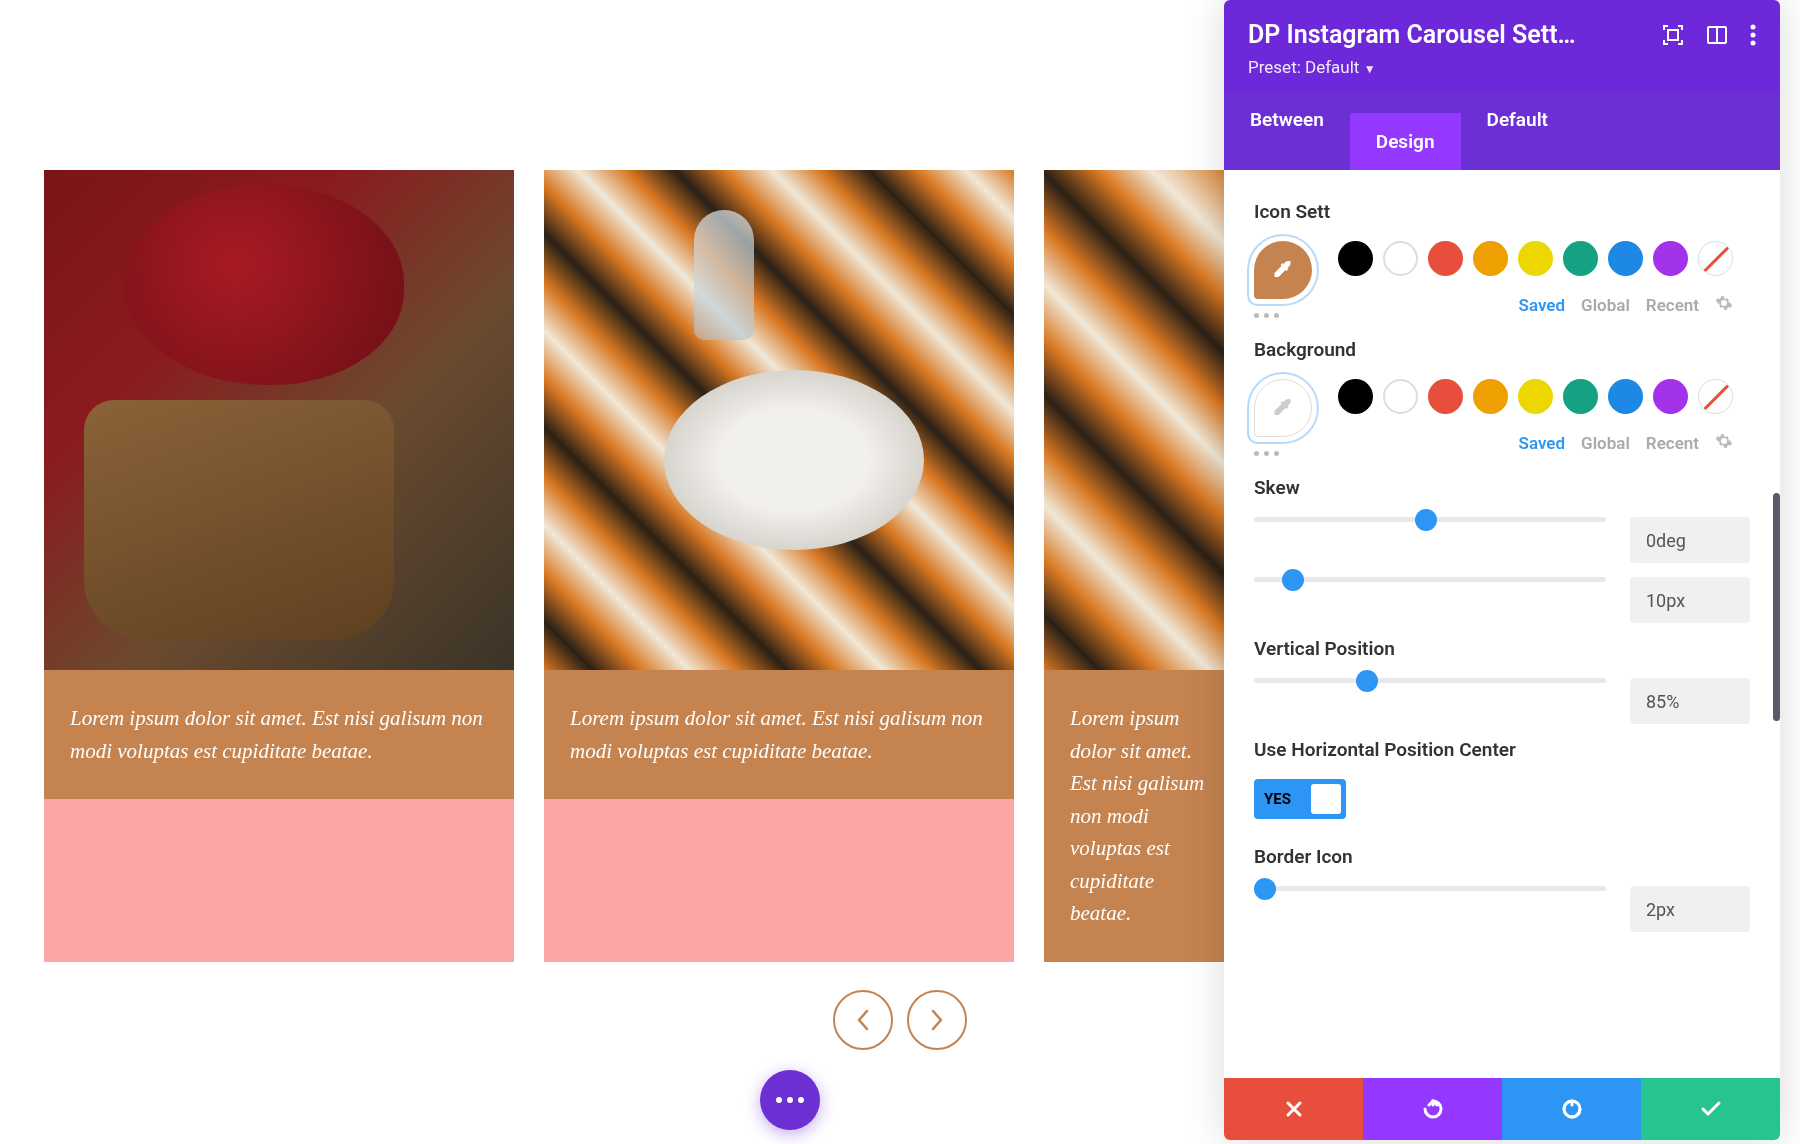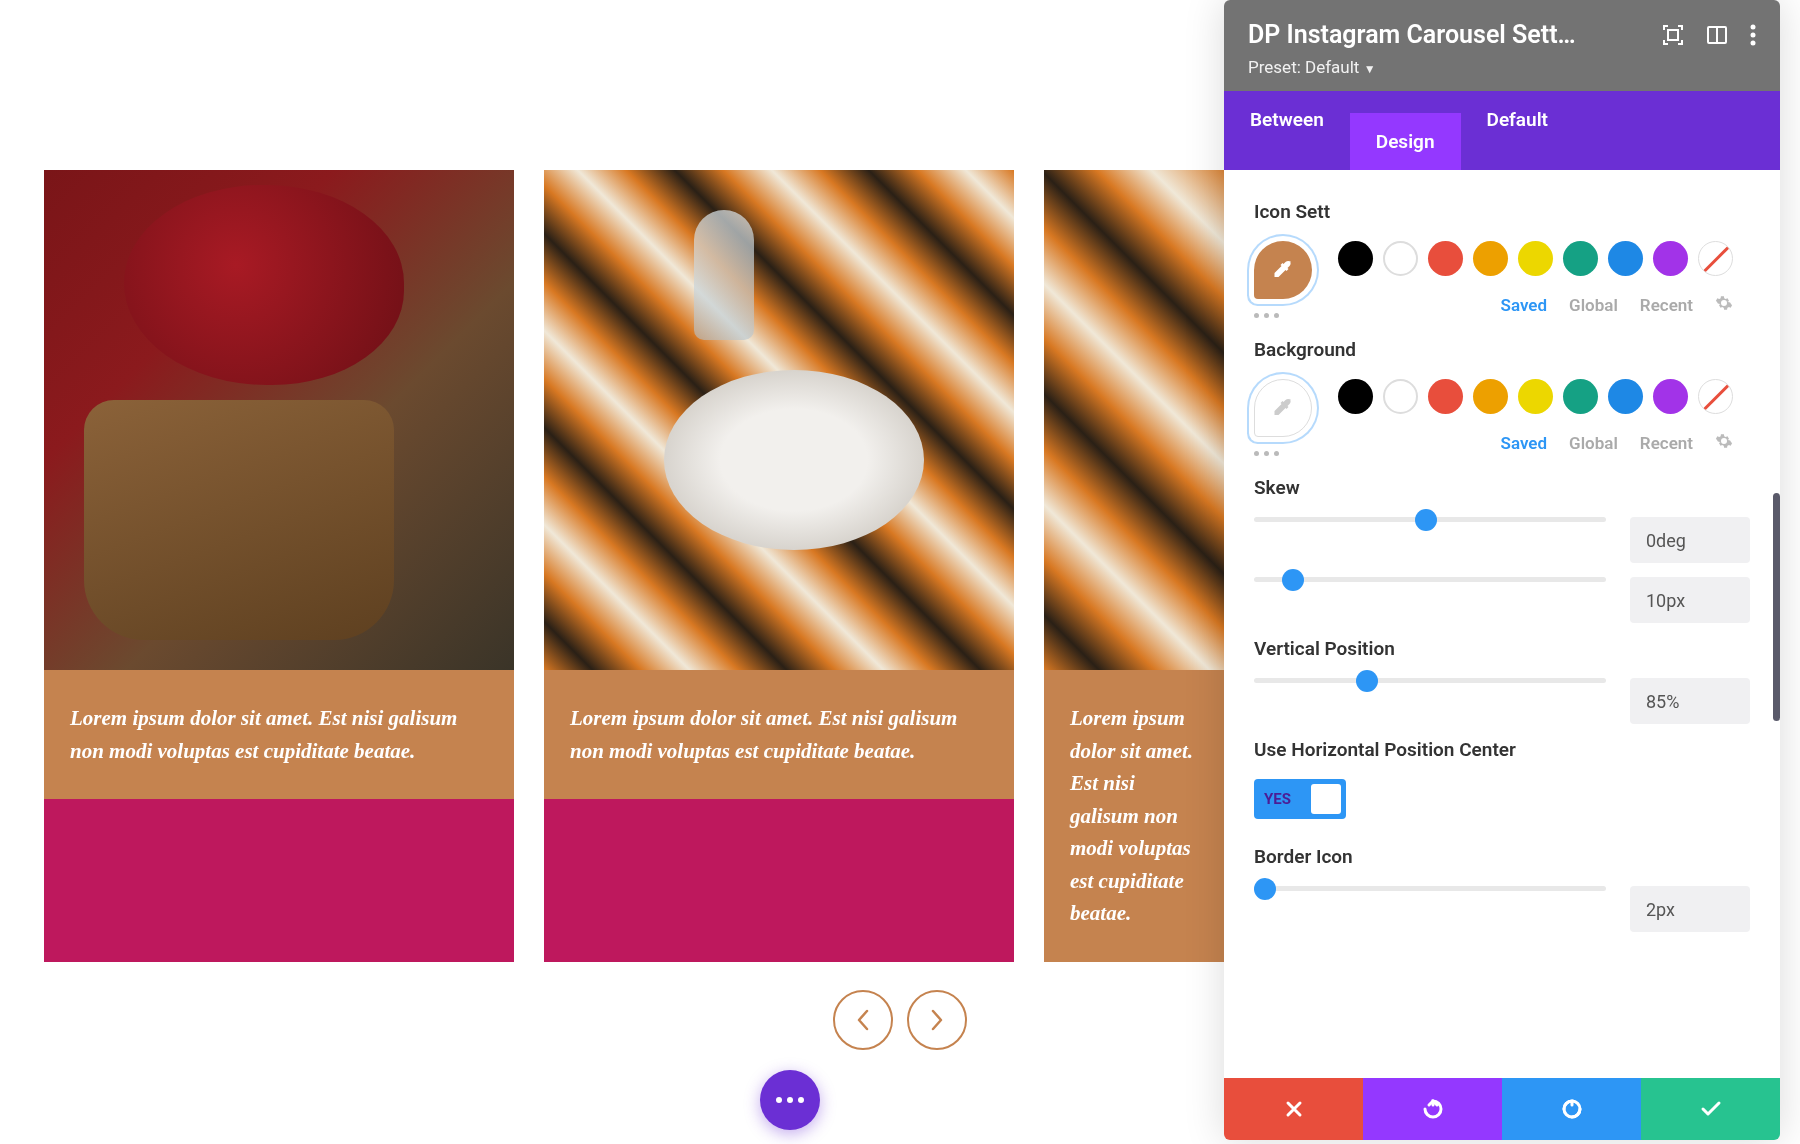--- a/index.html
+++ b/index.html
@@ -1,20 +1,20 @@
 <!DOCTYPE html>
 <html><head>
 <meta charset="utf-8">
 <style>
 * { box-sizing: border-box; margin: 0; padding: 0; }
 body { font-family: -apple-system, BlinkMacSystemFont, 'Segoe UI', Roboto, sans-serif; background: #fff; width: 1800px; height: 1144px; position: relative; overflow: hidden; }
 
 
 .carousel-container { padding: 170px 44px 0 44px; display: flex; gap: 30px; }
-.card { width: 470px; background: #be185d; overflow: hidden; font-weight: bold; }
+.card { width: 470px; background: #fca5a5; overflow: hidden; }
 .card-img { width: 100%; height: 500px; background: #888; position: relative; }
 .card-caption { background: #c5834f; color: #fff; padding: 32px 26px; font-size: 21px; line-height: 1.55; font-style: italic; font-family: Georgia, serif; }
 
 
 .img-basket { background: linear-gradient(135deg, #7a1518 0%, #8b1a1d 30%, #6b4a2f 60%, #3a3428 100%); position: relative; overflow: hidden; }
 .img-basket::before { content:''; position:absolute; top:15px; left:80px; width:280px; height:200px; background: radial-gradient(circle at 40% 40%, #a81a24, #6b0f15); border-radius: 50% 50% 48% 52%; }
 .img-basket::after { content:''; position:absolute; bottom:30px; left:40px; width:310px; height:240px; background: linear-gradient(160deg, #8b6239, #5e4020); border-radius: 30px 30px 60px 60px; }
 
 
 .img-picnic { background: linear-gradient(45deg, #d87822 0%, #2a2016 5%, #d87822 10%, #f0e8d8 15%, #d87822 20%, #2a2016 25%, #d87822 30%, #f0e8d8 35%, #d87822 40%, #2a2016 45%, #d87822 50%, #f0e8d8 55%, #d87822 60%, #2a2016 65%, #d87822 70%, #f0e8d8 75%, #d87822 80%, #2a2016 85%, #d87822 90%, #f0e8d8 95%, #d87822 100%); position: relative; }
@@ -30,21 +30,21 @@
 .nav-btn { width: 60px; height: 60px; border-radius: 50%; border: 2px solid #c5834f; background: #fff; display: flex; align-items: center; justify-content: center; cursor: pointer; }
 .nav-btn svg { stroke: #c5834f; }
 
 
 .fab { position: absolute; left: 760px; top: 1070px; width: 60px; height: 60px; border-radius: 50%; background: #6b2fd4; display: flex; align-items: center; justify-content: center; cursor: pointer; box-shadow: 0 4px 16px rgba(107,47,212,0.4); }
 .fab-dots { display: flex; gap: 5px; }
 .fab-dots span { width: 6px; height: 6px; border-radius: 50%; background: #fff; }
 
 
 .panel { position: absolute; top: 0; right: 20px; width: 556px; height: 1140px; background: #fff; box-shadow: 0 0 40px rgba(0,0,0,0.15); border-radius: 6px; overflow:hidden; display: flex; flex-direction: column; }
-.panel-header { background: #737373; color: #fff; padding: 20px 24px 14px 24px; }
+.panel-header { background: #6d28d9; color: #fff; padding: 20px 24px 14px 24px; }
 .panel-title-row { display:flex; align-items:center; justify-content:space-between; }
 .panel-title { font-size: 25px; font-weight: 600; flex: 1; white-space: nowrap; overflow: hidden; text-overflow: ellipsis; }
 .panel-icons { display: flex; gap: 22px; align-items:center; }
 .panel-icons svg { cursor: pointer; }
 .panel-preset { font-size: 17px; color: rgba(255,255,255,0.9); margin-top: 8px; }
 .panel-tabs { display: flex; background: #6b2fd4; }
 .panel-tab { flex: 0 0 auto; padding: 17px 26px; font-size: 19px; font-weight: 600; color: #fff; cursor: pointer; }
 .panel-tab.active { background: #9438ff; margin-top: 22px; }
 
 .panel-body { flex: 1; overflow-y: auto; padding: 16px 30px 20px 30px; position: relative; }
@@ -60,34 +60,34 @@
 .picker-box.brown { background: #c5834f; }
 .picker-box.white { background: #fff; border:1px solid #ddd; }
 .picker-dots { display:flex; gap:5px; margin-top:14px; cursor:pointer;}
 .picker-dots span{width:5px;height:5px;border-radius:50%;background:#bababa;}
 .swatches { display: flex; gap: 10px; align-items: center; flex-wrap: wrap; }
 .swatch { width: 35px; height: 35px; border-radius: 50%; cursor: pointer; }
 .swatch.outline { border: 2px solid #ddd; }
 .swatch.slash { background:#fff; border:1px solid #ddd; position:relative; overflow:hidden; }
 .swatch.slash::after { content:''; position:absolute; width:140%; height:3px; background:#e84e3c; top:50%; left:-20%; transform:rotate(-45deg); }
 
-.color-tabs { display:flex; gap:22px; justify-content:flex-end; align-items:center; margin:18px 0 8px 0; font-size:17px; font-weight:600;}
+.color-tabs { display:flex; gap:16px; justify-content:flex-end; align-items:center; margin:18px 0 8px 0; font-size:17px; font-weight:600;}
 .color-tab { color:#aaa; cursor:pointer; }
 .color-tab.active { color:#2d96f5; }
 .gear { color:#bbb; cursor:pointer; }
 
 
 .slider-row { display: flex; gap: 24px; margin: 14px 0 10px 0; }
 .slider { flex: 1; height: 5px; background: #e8e8e8; border-radius: 3px; position: relative; cursor:pointer;}
 .slider-thumb { width: 22px; height: 22px; border-radius: 50%; background: #2d96f5; position: absolute; top: 50%; transform: translate(-50%, -50%); cursor: pointer; }
 .val-box { width: 120px; height: 46px; background: #f0f0f2; border-radius: 4px; display: flex; align-items: center; padding: 0 16px; font-size: 18px; color: #555; }
 
 
 .toggle { width: 92px; height: 40px; background: #2d96f5; border-radius: 4px; display:flex; align-items:center; padding:0 10px; position:relative; cursor:pointer; margin-top: 8px;}
-.toggle-label { color:#4c1d95; font-weight:700; font-size:15px; }
+.toggle-label { color:#000000; font-weight:700; font-size:15px; }
 .toggle-handle { position:absolute; right:5px; width:30px; height:30px; background:#fff; border-radius:3px; }
 
 
 .panel-footer { display: flex; height: 62px; }
 .foot-btn { flex: 1; display:flex; align-items:center; justify-content:center; cursor:pointer; color:#fff; font-size:22px;}
 .foot-btn.red { background:#e84e3c; }
 .foot-btn.purple { background:#9438ff; }
 .foot-btn.blue { background:#2d96f5; }
 .foot-btn.green { background:#27c390; }
 

